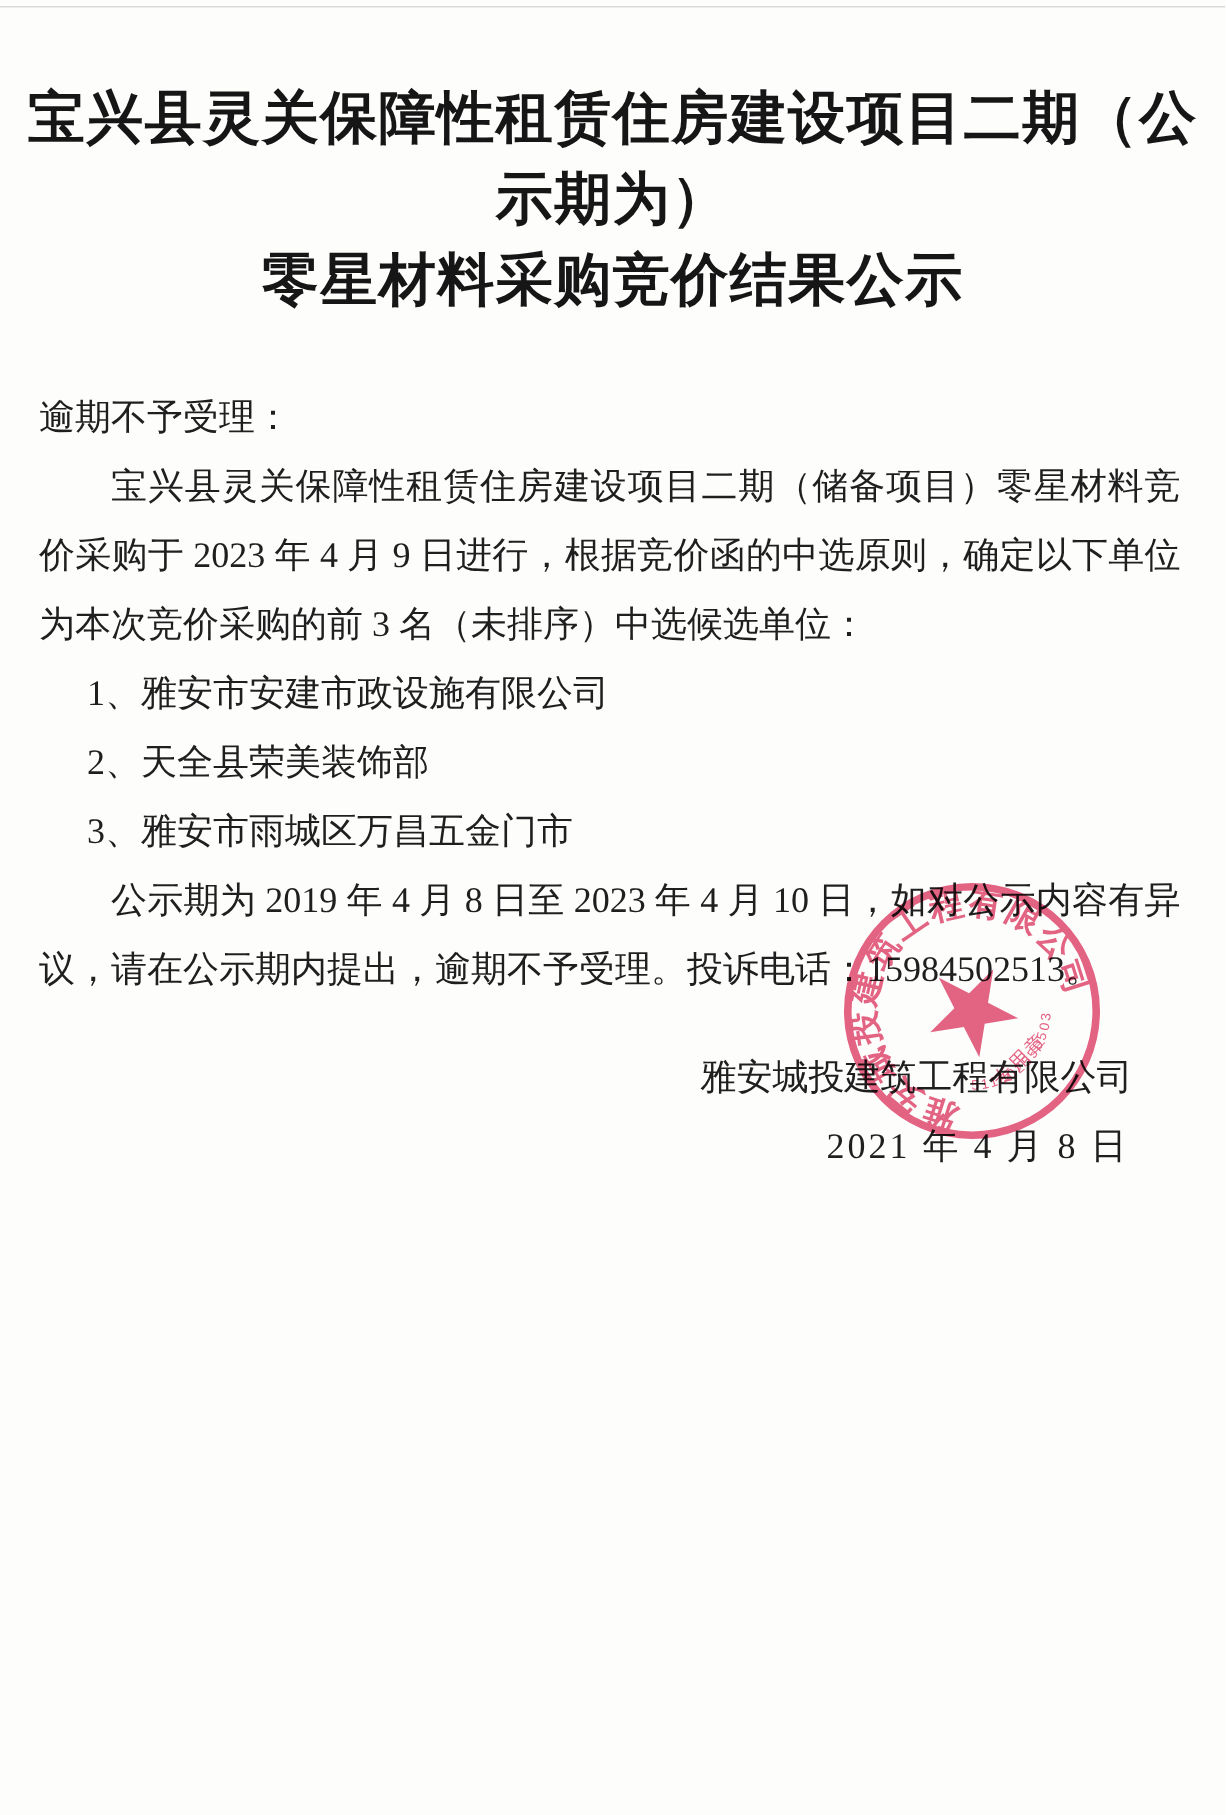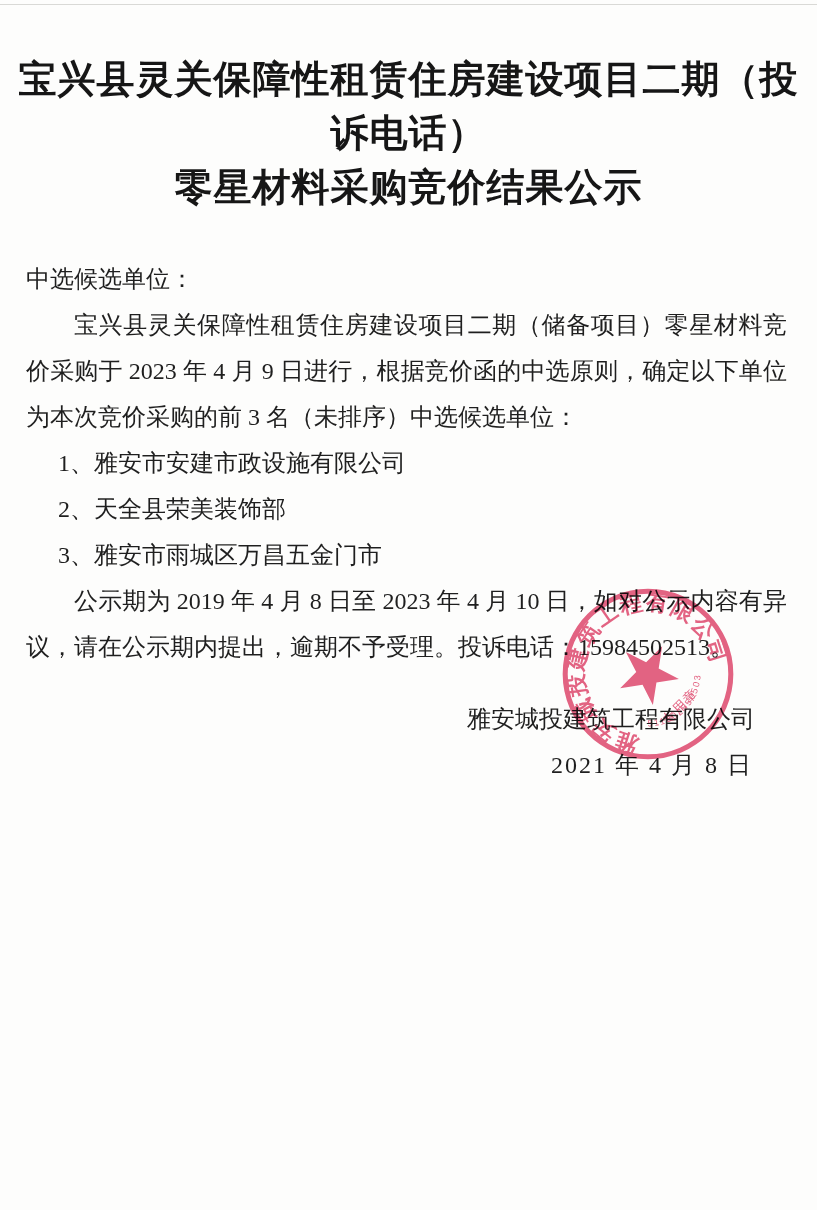--- a/index.html
+++ b/index.html
@@ -60,26 +60,26 @@
   .stamp .ring { fill: none; stroke: var(--stamp-color, #e0486e); }
 </style>
 </head>
 <body>
 
 <div class="page">
 
   <div class="scan-line"></div>
 
   <div class="title">
-    <div>宝兴县灵关保障性租赁住房建设项目二期（投诉电话）</div>
+    <div>宝兴县灵关保障性租赁住房建设项目二期（公示期为）</div>
     <div>零星材料采购竞价结果公示</div>
   </div>
 
   <div class="body">
-    <p class="salutation">中选候选单位：</p>
+    <p class="salutation">逾期不予受理：</p>
     <p class="para indent">宝兴县灵关保障性租赁住房建设项目二期（储备项目）零星材料竞价采购于 2023 年 4 月 9 日进行，根据竞价函的中选原则，确定以下单位为本次竞价采购的前 3 名（未排序）中选候选单位：</p>
     <div class="list">
       <p class="list-item">1、雅安市安建市政设施有限公司</p>
       <p class="list-item">2、天全县荣美装饰部</p>
       <p class="list-item">3、雅安市雨城区万昌五金门市</p>
     </div>
     <p class="para indent">公示期为 2019 年 4 月 8 日至 2023 年 4 月 10 日，如对公示内容有异议，请在公示期内提出，逾期不予受理。投诉电话：15984502513。</p>
 
     <div class="sig">
       <p class="sig-company">雅安城投建筑工程有限公司</p>

